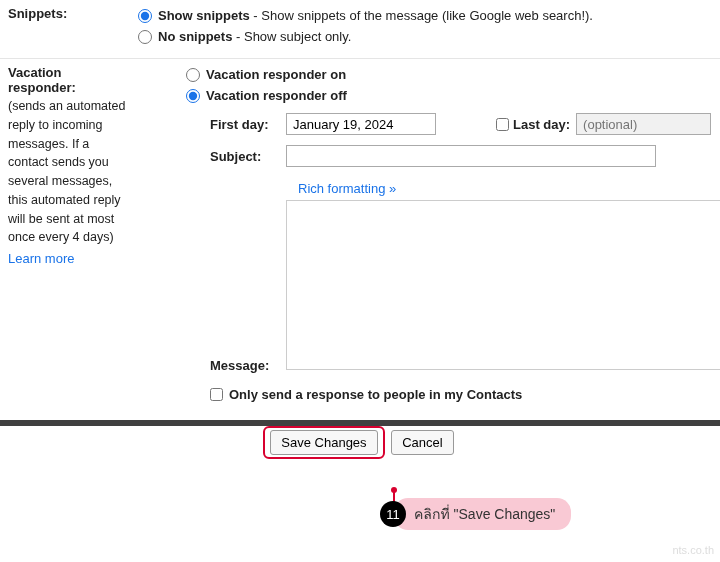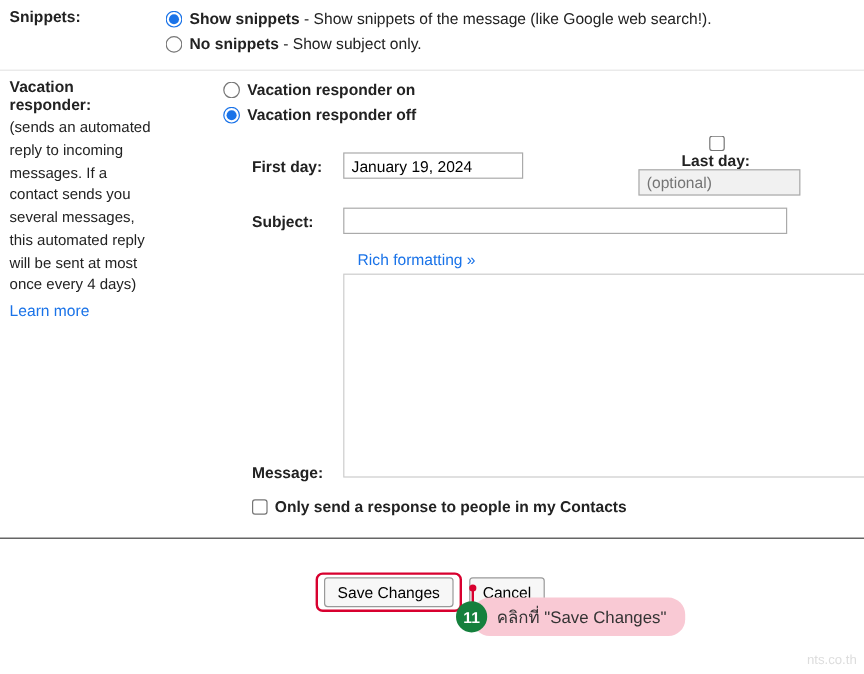--- a/index.html
+++ b/index.html
@@ -83,22 +83,21 @@
     border: 1px solid #aaa;
     padding: 3px 6px;
     font-size: 13px;
     height: 22px;
     font-family: inherit;
   }
   .firstday { width: 150px; }
   .lastday-wrap {
     display: flex;
     align-items: center;
-    margin-left: 96px;
-    flex-direction: column;
+    margin-left: 60px;
   }
   .lastday-wrap input[type=checkbox] {
     margin: 0 4px 0 0;
   }
   .lastday-wrap .ldlabel { font-weight: bold; margin-right: 6px; }
   .lastday {
     width: 135px;
     background: #f1f1f1;
     border: 1px solid #ccc;
     color: #888;
@@ -127,22 +126,22 @@
   }
   .contacts-row {
     margin: 14px 0 10px 24px;
     display: flex;
     align-items: center;
   }
   .contacts-row input[type=checkbox] { margin: 0 6px 0 0; }
   .contacts-row .clabel { font-weight: bold; }
   .button-bar {
     text-align: center;
-    padding: 28px 0;
-    border-top: 1px solid #404040;
+    padding: 0 0;
+    border-top: 6px solid #404040;
   }
   button.btn {
     background: #f7f7f7;
     border: 1px solid #999;
     border-radius: 3px;
     padding: 4px 10px;
     font-size: 13px;
     cursor: pointer;
     margin: 0 3px;
   }
@@ -155,24 +154,24 @@
   .annotation {
     position: absolute;
     left: 380px;
     top: 498px;
     display: flex;
     align-items: center;
   }
   .annotation .circle {
     width: 26px;
     height: 26px;
-    background: #15803d;
+    background: #000000;
     border-radius: 50%;
     color: #fff;
-    font-weight: bold;
+    font-weight: normal;
     font-size: 13px;
     display: flex;
     align-items: center;
     justify-content: center;
     flex-shrink: 0;
     z-index: 2;
   }
   .annotation .bubble {
     background: #f9c9d4;
     border-radius: 14px;

